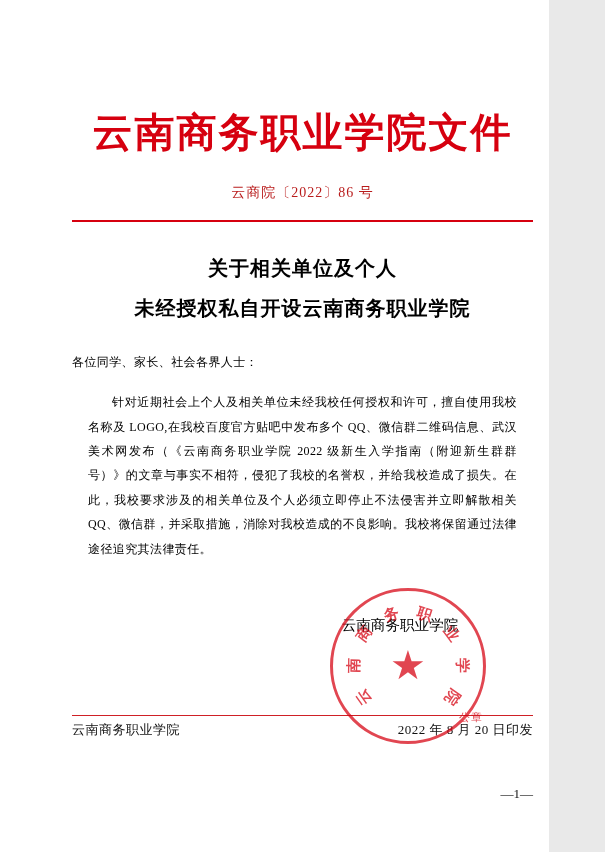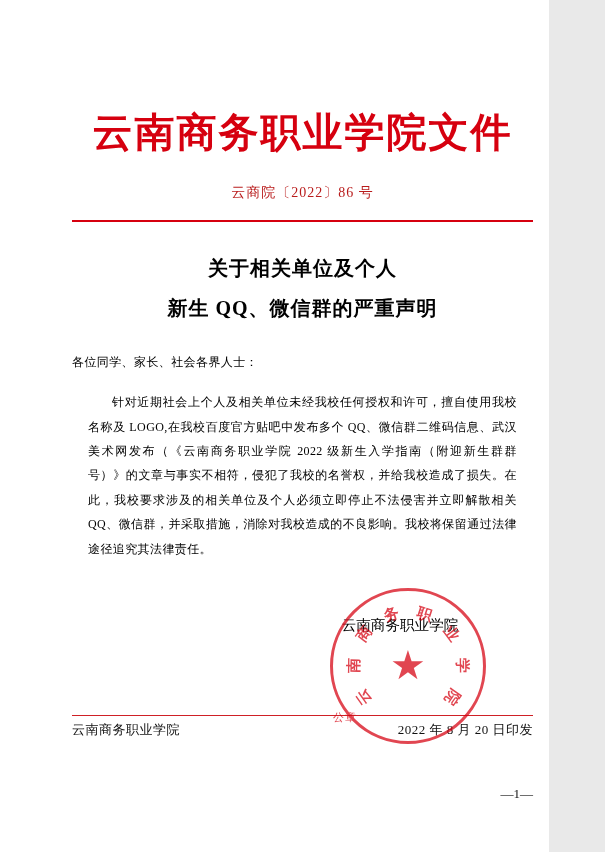--- a/index.html
+++ b/index.html
@@ -134,21 +134,21 @@
     color: #d6000f;
     transform-origin: 0 0;
     font-family: "DejaVu Serif", serif;
     white-space: nowrap;
   }
   .stamp-bottom {
     position: absolute;
     left: 0;
     bottom: 16px;
     width: 150px;
-    text-align: left;
+    text-align: right;
     font-size: 11px;
     color: #d6000f;
     letter-spacing: 1px;
   }
 
   
   .footer-rule {
     position: absolute;
     left: 0;
     top: 715px;
@@ -184,21 +184,21 @@
   <div class="doc-inner">
 
     <div class="masthead">云南商务职业学院文件</div>
 
     <div class="doc-number">云商院〔2022〕86 号</div>
 
     <div class="red-rule"></div>
 
     <div class="title-block">
       <div class="title-line">关于相关单位及个人</div>
-      <div class="title-line">新生 QQ、微信群的严重声明</div>
+      <div class="title-line">未经授权私自开设云南商务职业学院</div>
     </div>
 
     <div class="body-block">
       <p class="salutation">各位同学、家长、社会各界人士：</p>
       <p class="para">针对近期社会上个人及相关单位未经我校任何授权和许可，擅自使用我校名称及 LOGO,在我校百度官方贴吧中发布多个 QQ、微信群二维码信息、武汉美术网发布（《云南商务职业学院 2022 级新生入学指南（附迎新生群群号）》的文章与事实不相符，侵犯了我校的名誉权，并给我校造成了损失。在此，我校要求涉及的相关单位及个人必须立即停止不法侵害并立即解散相关 QQ、微信群，并采取措施，消除对我校造成的不良影响。我校将保留通过法律途径追究其法律责任。</p>
     </div>
 
     <div class="sign-block">
       <div class="sign-line">云南商务职业学院</div>
     </div>

